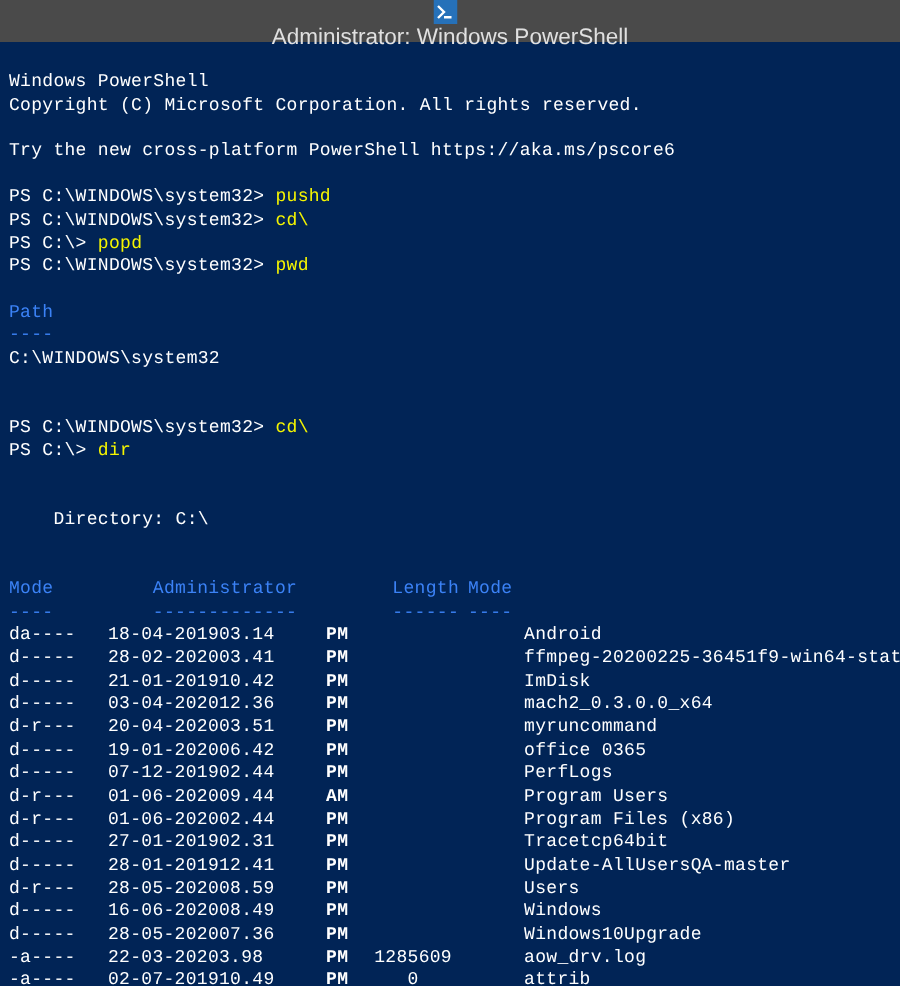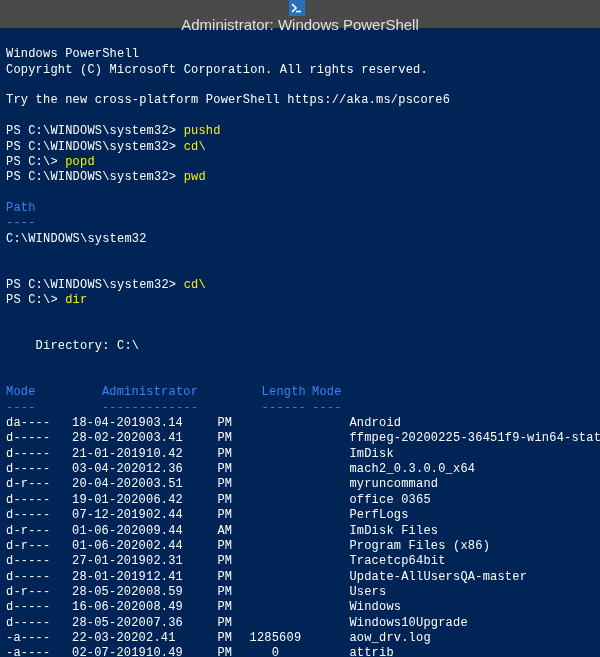--- a/index.html
+++ b/index.html
@@ -43,21 +43,21 @@
       white-space: pre;
       line-height: 1.28;
       letter-spacing: 0.2px;
     }
     .white { color: #ffffff; }
     .yellow { color: #f5f500; }
     .green { color: #3b82f6; }
     .col-mode { display: inline-block; width: 60px; }
     .col-date { display: inline-block; width: 80px; text-align: right; }
     .col-time { display: inline-block; width: 64px; text-align: left; }
-    .col-ampm { display: inline-block; width: 22px; }
+    .col-ampm { display: inline-block; width: 22px; font-weight: bold; }
     .col-len  { display: inline-block; width: 72px; text-align: center; }
     .col-name { display: inline-block; padding-left: 6px; margin-left: 32px; }
     .hdr-mode { display: inline-block; width: 60px; }
     .hdr-lwt  { display: inline-block; width: 168px; text-align: center; }
     .hdr-len  { display: inline-block; width: 72px; text-align: right; }
     .hdr-name { display: inline-block; padding-left: 6px; }
   </style>
 </head>
 <body>
 
@@ -97,28 +97,28 @@
 
 <span class="green hdr-mode">Mode</span><span class="green hdr-lwt">Administrator</span><span class="green hdr-len">Length</span><span class="green hdr-name">Mode</span>
 <span class="green hdr-mode">----</span><span class="green hdr-lwt">-------------</span><span class="green hdr-len">------</span><span class="green hdr-name">----</span>
 <div id="dir-rows"><span class="white col-mode">da----</span><span class="white col-date">18-04-2019</span><span class="white col-time">03.14</span> <span class="white col-ampm">PM</span><span class="white col-len"></span><span class="white col-name">Android</span>
 <span class="white col-mode">d-----</span><span class="white col-date">28-02-2020</span><span class="white col-time">03.41</span> <span class="white col-ampm">PM</span><span class="white col-len"></span><span class="white col-name">ffmpeg-20200225-36451f9-win64-static</span>
 <span class="white col-mode">d-----</span><span class="white col-date">21-01-2019</span><span class="white col-time">10.42</span> <span class="white col-ampm">PM</span><span class="white col-len"></span><span class="white col-name">ImDisk</span>
 <span class="white col-mode">d-----</span><span class="white col-date">03-04-2020</span><span class="white col-time">12.36</span> <span class="white col-ampm">PM</span><span class="white col-len"></span><span class="white col-name">mach2_0.3.0.0_x64</span>
 <span class="white col-mode">d-r---</span><span class="white col-date">20-04-2020</span><span class="white col-time">03.51</span> <span class="white col-ampm">PM</span><span class="white col-len"></span><span class="white col-name">myruncommand</span>
 <span class="white col-mode">d-----</span><span class="white col-date">19-01-2020</span><span class="white col-time">06.42</span> <span class="white col-ampm">PM</span><span class="white col-len"></span><span class="white col-name">office 0365</span>
 <span class="white col-mode">d-----</span><span class="white col-date">07-12-2019</span><span class="white col-time">02.44</span> <span class="white col-ampm">PM</span><span class="white col-len"></span><span class="white col-name">PerfLogs</span>
-<span class="white col-mode">d-r---</span><span class="white col-date">01-06-2020</span><span class="white col-time">09.44</span> <span class="white col-ampm">AM</span><span class="white col-len"></span><span class="white col-name">ImDisk Files</span>
+<span class="white col-mode">d-r---</span><span class="white col-date">01-06-2020</span><span class="white col-time">09.44</span> <span class="white col-ampm">AM</span><span class="white col-len"></span><span class="white col-name">Program Users</span>
 <span class="white col-mode">d-r---</span><span class="white col-date">01-06-2020</span><span class="white col-time">02.44</span> <span class="white col-ampm">PM</span><span class="white col-len"></span><span class="white col-name">Program Files (x86)</span>
 <span class="white col-mode">d-----</span><span class="white col-date">27-01-2019</span><span class="white col-time">02.31</span> <span class="white col-ampm">PM</span><span class="white col-len"></span><span class="white col-name">Tracetcp64bit</span>
 <span class="white col-mode">d-----</span><span class="white col-date">28-01-2019</span><span class="white col-time">12.41</span> <span class="white col-ampm">PM</span><span class="white col-len"></span><span class="white col-name">Update-AllUsersQA-master</span>
 <span class="white col-mode">d-r---</span><span class="white col-date">28-05-2020</span><span class="white col-time">08.59</span> <span class="white col-ampm">PM</span><span class="white col-len"></span><span class="white col-name">Users</span>
 <span class="white col-mode">d-----</span><span class="white col-date">16-06-2020</span><span class="white col-time">08.49</span> <span class="white col-ampm">PM</span><span class="white col-len"></span><span class="white col-name">Windows</span>
 <span class="white col-mode">d-----</span><span class="white col-date">28-05-2020</span><span class="white col-time">07.36</span> <span class="white col-ampm">PM</span><span class="white col-len"></span><span class="white col-name">Windows10Upgrade</span>
-<span class="white col-mode">-a----</span><span class="white col-date">22-03-2020</span><span class="white col-time">2.41</span> <span class="white col-ampm">PM</span><span class="white col-len">1285609</span><span class="white col-name">aow_drv.log</span>
+<span class="white col-mode">-a----</span><span class="white col-date">22-03-2020</span><span class="white col-time">3.98</span> <span class="white col-ampm">PM</span><span class="white col-len">1285609</span><span class="white col-name">aow_drv.log</span>
 <span class="white col-mode">-a----</span><span class="white col-date">02-07-2019</span><span class="white col-time">10.49</span> <span class="white col-ampm">PM</span><span class="white col-len">0</span><span class="white col-name">attrib</span>
  
  
  
  
  </div>
 
 
 </div>
 

